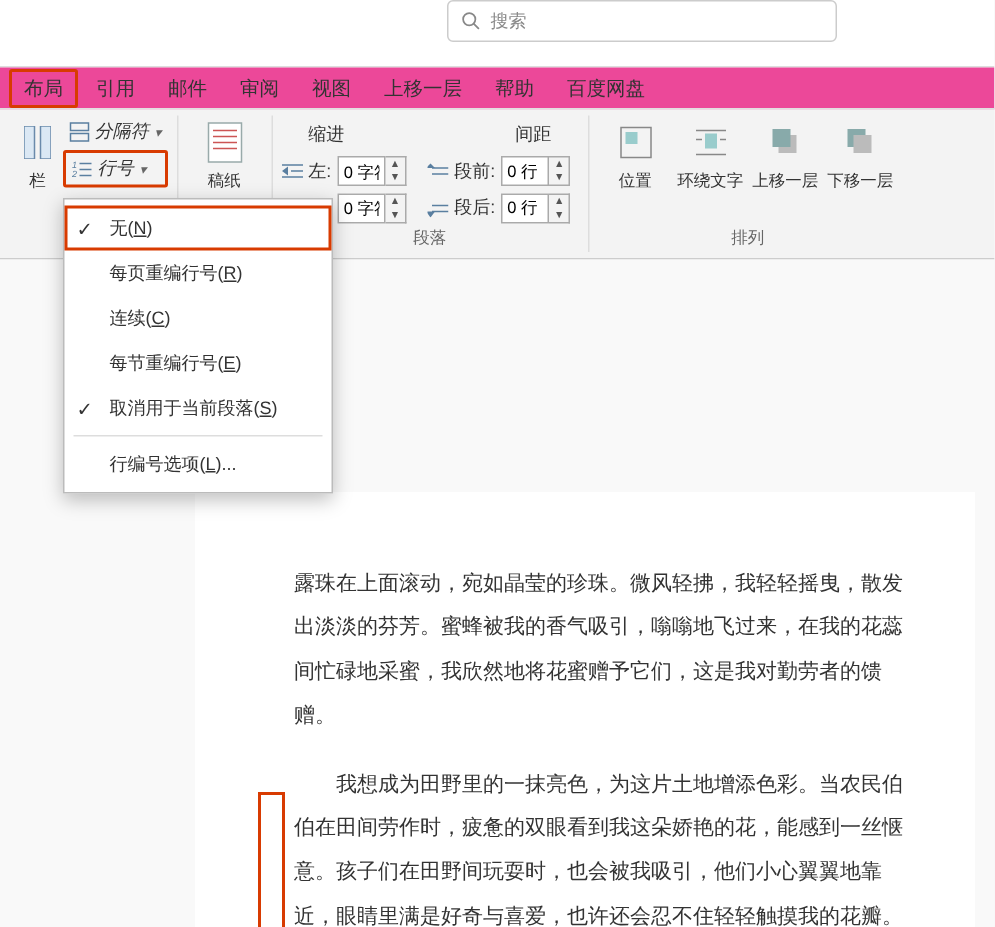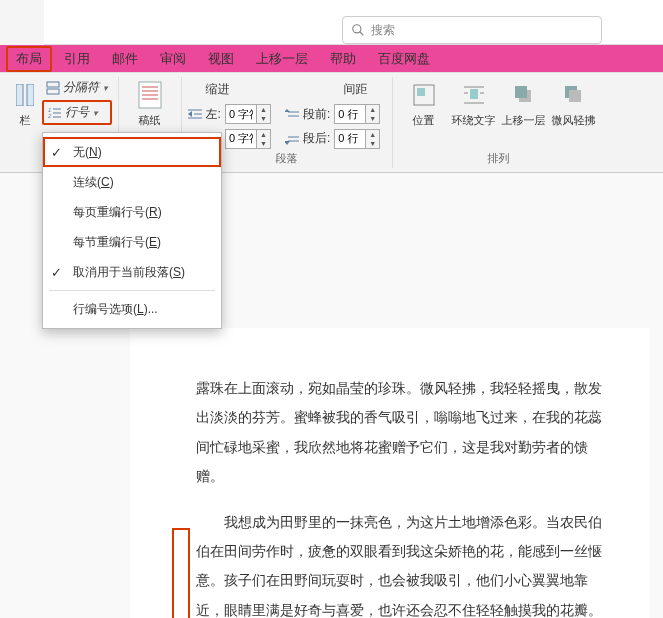--- a/index.html
+++ b/index.html
@@ -1,18 +1,18 @@
 <!DOCTYPE html>
 <html><head>
 <meta charset="utf-8">
 <style>
 * { margin: 0; padding: 0; box-sizing: border-box; font-family: "Microsoft YaHei", "SimSun", sans-serif; }
 body { width: 663px; height: 618px; background: #f5f5f5; overflow: hidden; font-size: 12px; color: #333; }
 
-.titlebar { height: 45px; background: #fff; border-bottom: 1px solid #ddd; display: flex; align-items: flex-end; padding: 0 8px; margin-left: 44px; }
+.titlebar { height: 45px; background: #fff; border-bottom: 1px solid #ddd; display: flex; align-items: flex-start; padding: 0 8px; }
 .search-box { margin-left: 290px; width: 260px; height: 28px; border: 1px solid #ccc; border-radius: 4px; display: flex; align-items: center; padding: 0 8px; color: #888; background: #fff; }
 .search-box .sicon { margin-right: 6px; }
 
 .menubar { height: 28px; background: #ec4899; display: flex; align-items: center; padding: 0 6px; gap: 2px; border-bottom: 1px solid #e0e0e0; }
 .menu-item { padding: 4px 10px; font-size: 13px; cursor: pointer; }
 .menu-item.active { border: 2px solid #d83B01; border-radius: 2px; padding: 2px 8px; color: #333; }
 
 .ribbon { height: 100px; background: #f3f3f3; border-bottom: 1px solid #ccc; display: flex; padding: 4px 6px; position: relative; }
 .rgroup { display: flex; flex-direction: column; padding: 0 6px; border-right: 1px solid #ddd; }
 .rgroup:last-child { border-right: none; }
@@ -233,37 +233,37 @@
           </span>
         <span>上移一层</span>
       </div>
       <div class="big-btn">
         <span class="icobox">
             <svg width="24" height="24">
               <rect x="3" y="3" width="12" height="12" fill="#8aa"></rect>
               <rect x="7" y="7" width="12" height="12" fill="#bbb"></rect>
             </svg>
           </span>
-        <span>微风轻拂</span>
+        <span>下移一层</span>
       </div>
     </div>
     <div class="rlabel">排列</div>
   </div>
 </div>
 
 <div class="dropdown" id="dd">
     <div class="dd-item outlined">
       <span class="dd-check">✓</span>
       <span>无(<span class="underline-letter">N</span>)</span>
     </div>
     <div class="dd-item">
+      <span>每页重编行号(<span class="underline-letter">R</span>)</span>
+    </div>
+    <div class="dd-item">
       <span>连续(<span class="underline-letter">C</span>)</span>
-    </div>
-    <div class="dd-item">
-      <span>每页重编行号(<span class="underline-letter">R</span>)</span>
     </div>
     <div class="dd-item">
       <span>每节重编行号(<span class="underline-letter">E</span>)</span>
     </div>
     <div class="dd-item">
       <span class="dd-check">✓</span>
       <span>取消用于当前段落(<span class="underline-letter">S</span>)</span>
     </div>
     <div class="dd-sep"></div>
     <div class="dd-item">

